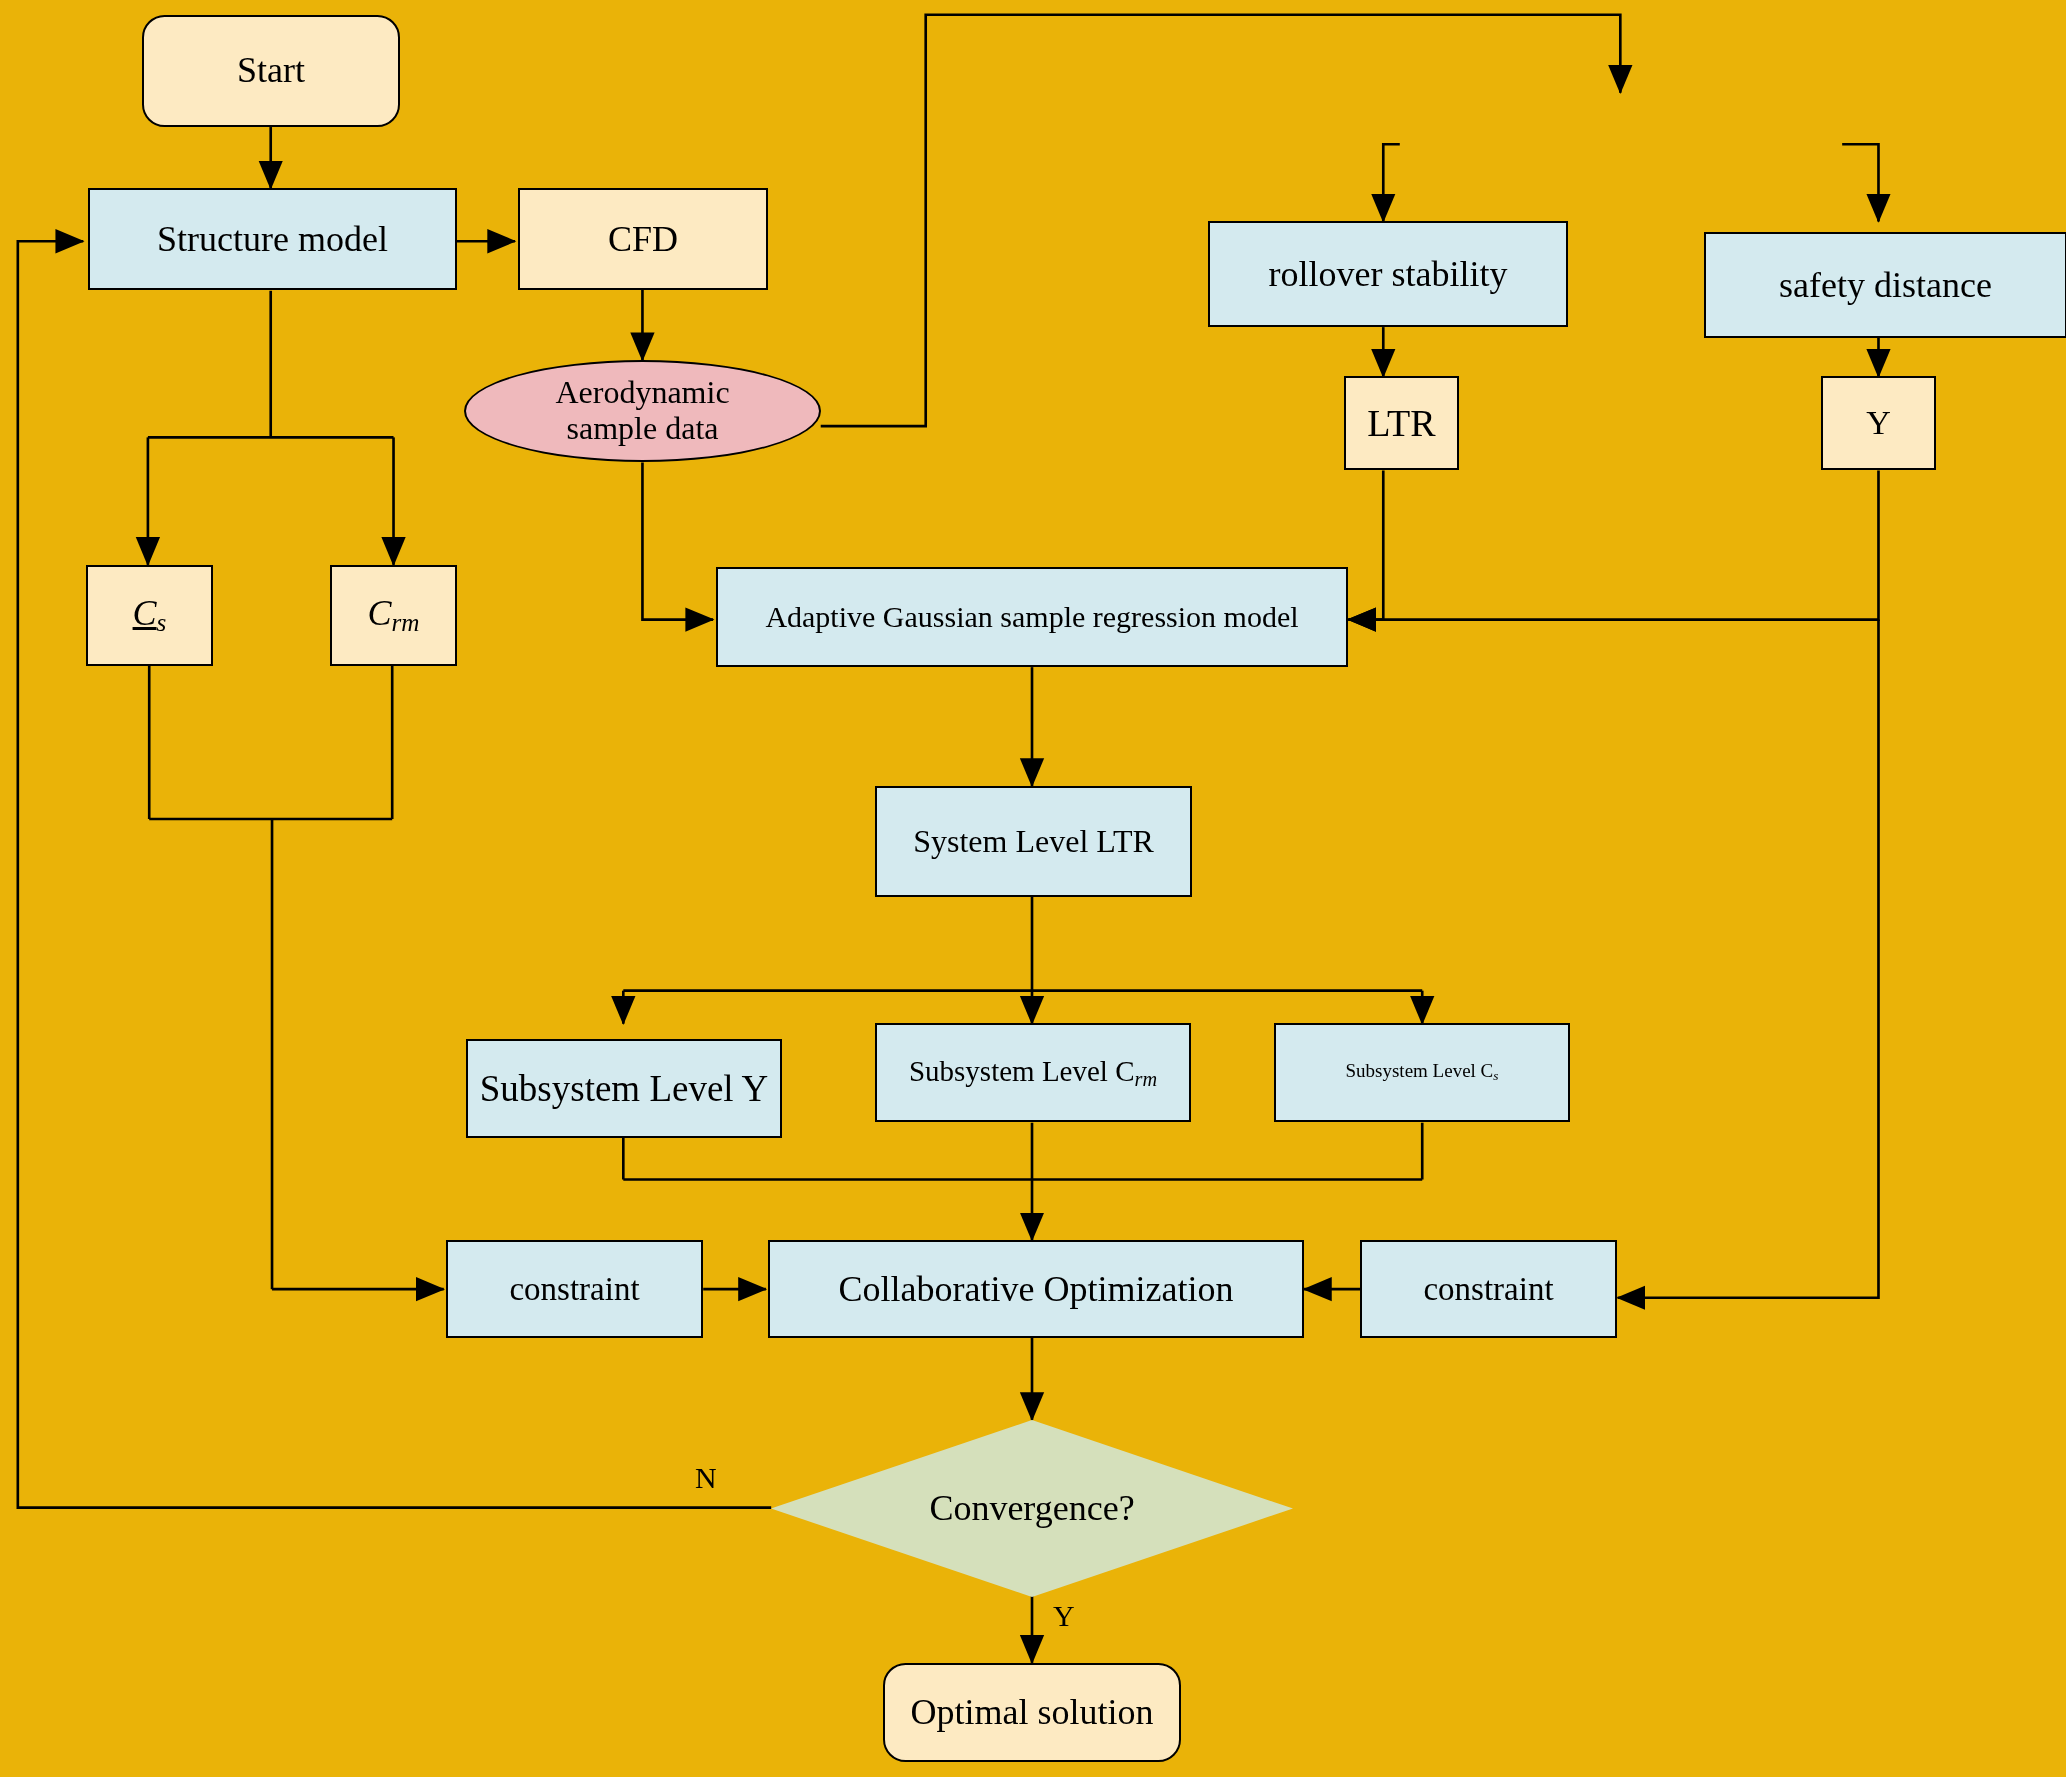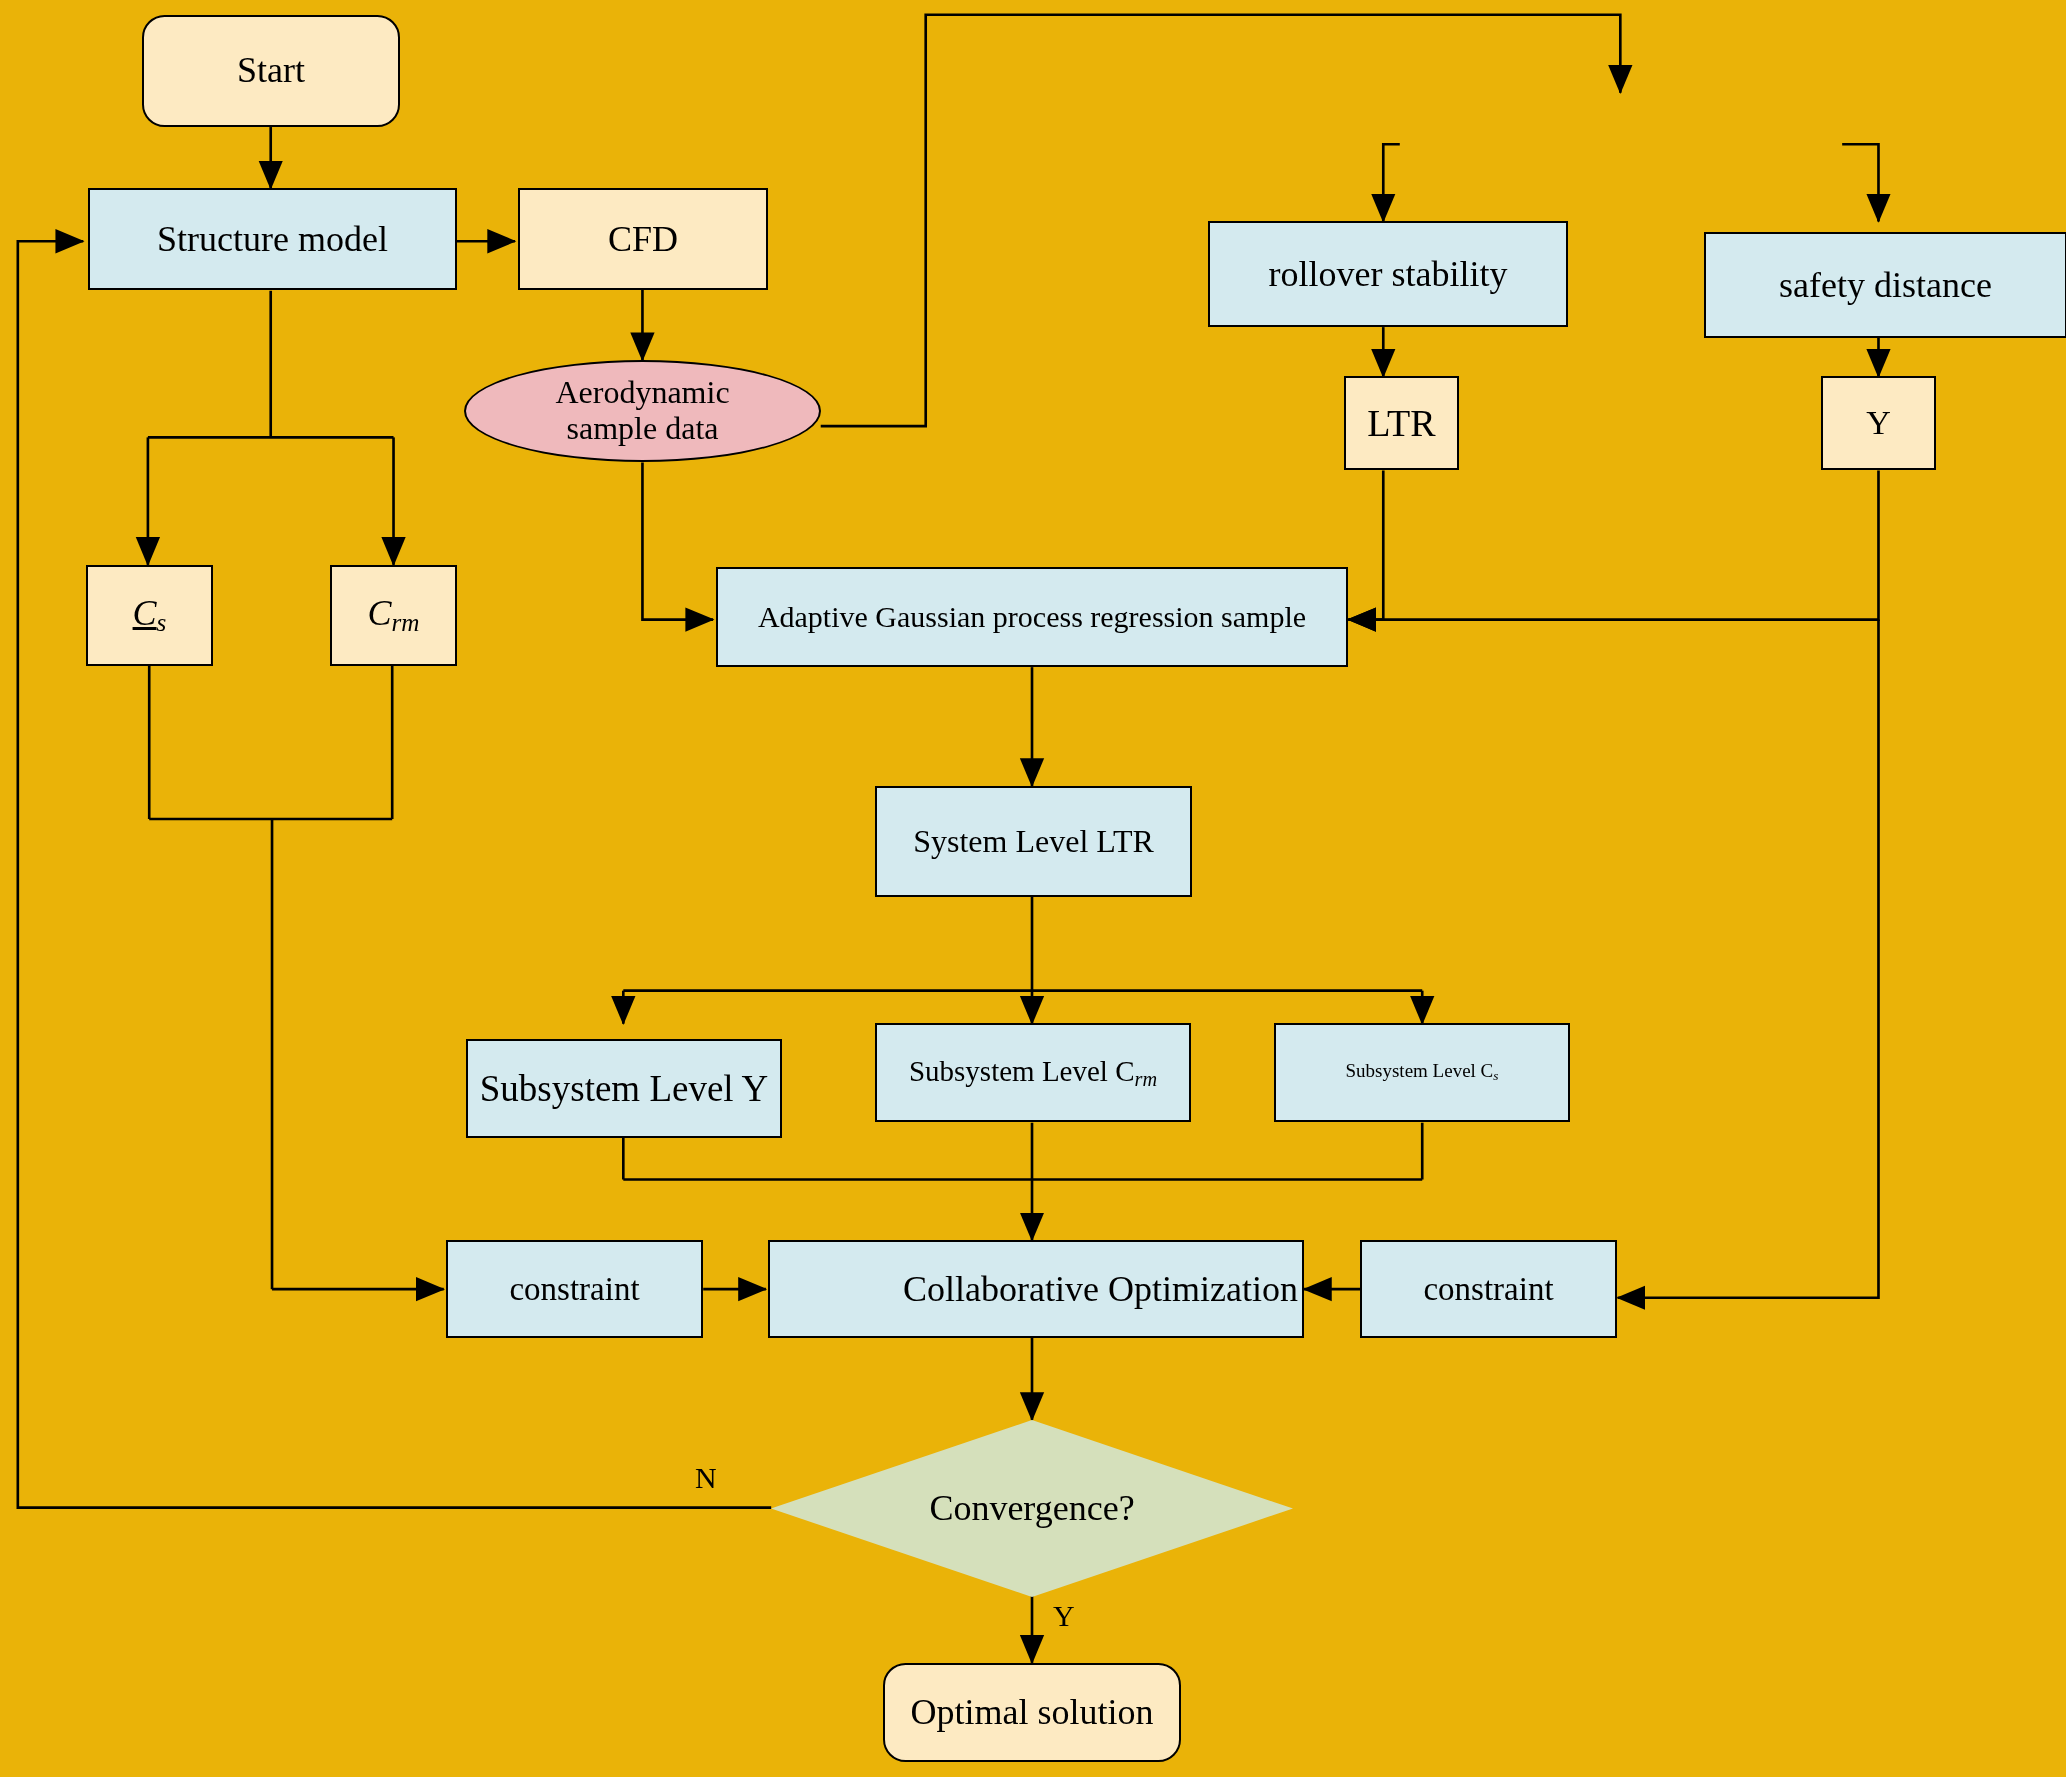--- a/index.html
+++ b/index.html
@@ -182,21 +182,21 @@
 
   <div class="node yellow" style="left:1327px;top:376px;width:115px;height:94px;font-size:38px;margin-left:17px;">
     <span class="lbl">LTR</span>
   </div>
 
   <div class="node yellow" style="left:1821px;top:376px;width:115px;height:94px;font-size:34px;">
     <span class="lbl">Y</span>
   </div>
 
   <div class="node blue" style="left:716px;top:567px;width:632px;height:100px;font-size:30px;">
-    <span class="lbl">Adaptive Gaussian process regression sample</span>
+    <span class="lbl">Adaptive Gaussian sample regression model</span>
   </div>
 
   <div class="node blue" style="left:875px;top:786px;width:317px;height:111px;font-size:32px;">
     <span class="lbl">System Level LTR</span>
   </div>
 
   <div class="node blue" style="left:466px;top:1023px;width:316px;height:99px;font-size:37px;margin-top:16px;">
     <span class="lbl">Subsystem Level Y</span>
   </div>
 
@@ -205,21 +205,21 @@
   </div>
 
   <div class="node blue" style="left:1274px;top:1023px;width:296px;height:99px;font-size:19px;">
     <span class="lbl"><span>Subsystem Level C</span><sub class="ital">s</sub></span>
   </div>
 
   <div class="node blue" style="left:446px;top:1240px;width:257px;height:98px;font-size:33px;">
     <span class="lbl">constraint</span>
   </div>
 
-  <div class="node blue" style="left:768px;top:1240px;width:536px;height:98px;font-size:36px;justify-content:flex-end;">
+  <div class="node blue" style="left:768px;top:1240px;width:536px;height:98px;font-size:36px;">
     <span class="lbl">Collaborative Optimization</span>
   </div>
 
   <div class="node blue" style="left:1360px;top:1240px;width:257px;height:98px;font-size:33px;">
     <span class="lbl">constraint</span>
   </div>
 
   <div class="node diamond" style="left:771px;top:1420px;width:522px;height:177px;font-size:36px;">
     <span class="dshape"></span>
     <span class="lbl">Convergence?</span>

